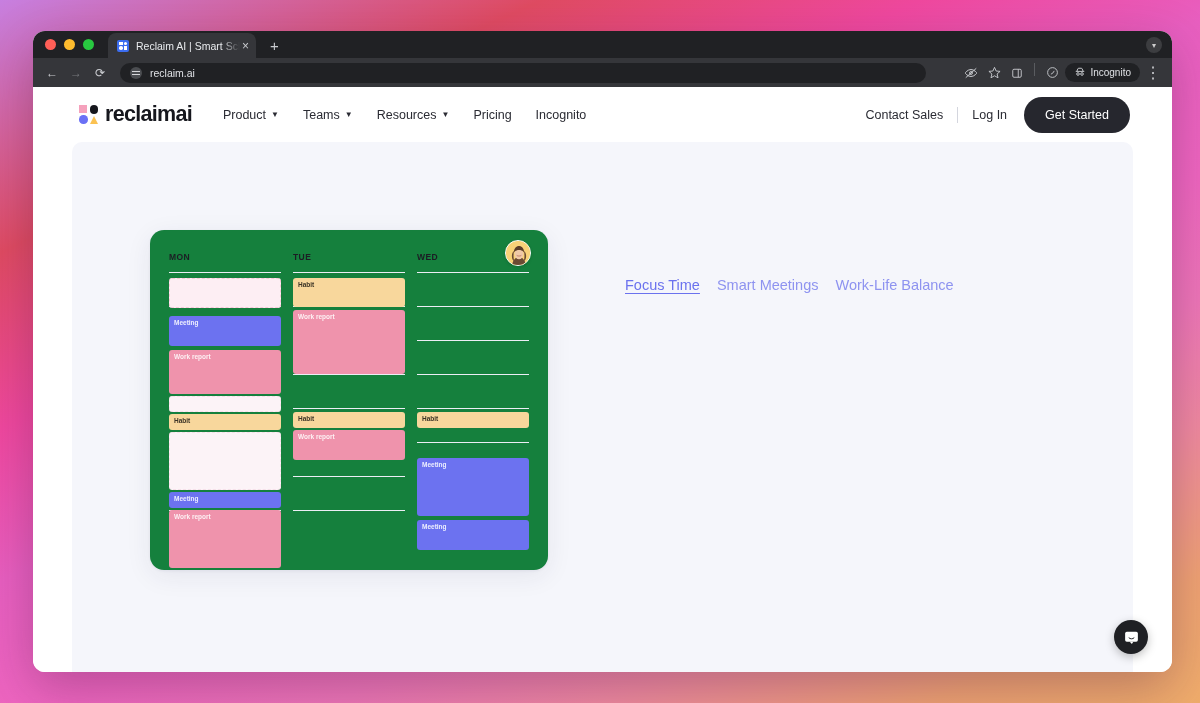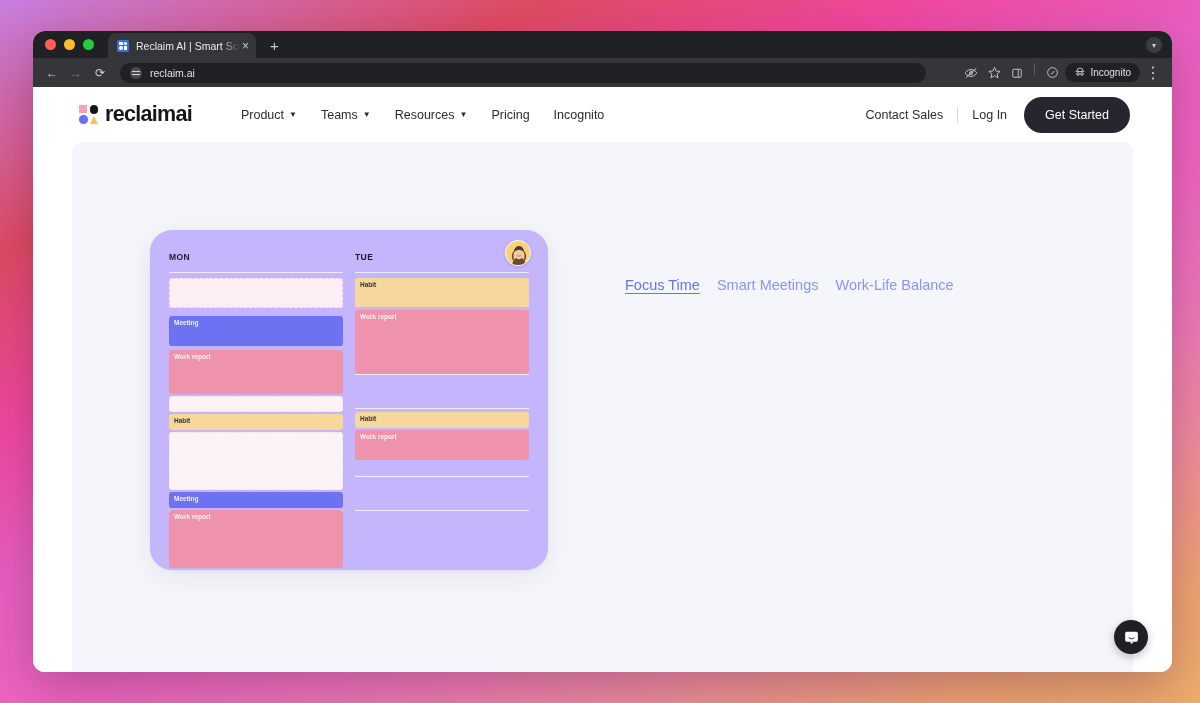--- a/index.html
+++ b/index.html
@@ -138,21 +138,21 @@
   .logo { display:flex; align-items:center; gap:7px; }
   .logo-mark {
     width: 19px; height: 19px; position: relative; flex:0 0 19px;
   }
   .logo-mark i { position:absolute; display:block; }
   .lm-sq   { left:0; top:0; width:8px; height:8px; background:#f5a1bc; }
   .lm-cir  { right:0; top:0; width:8.5px; height:8.5px; border-radius:50%; background:#16171d; }
   .lm-cir2 { left:0; bottom:0.5px; width:8.5px; height:8.5px; border-radius:50%; background:#6a70f5; }
   .lm-tri  { right:0; bottom:0.5px; width:0;height:0; border-left:4.6px solid transparent; border-right:4.6px solid transparent; border-bottom:8px solid #fbc252; }
   .logo-text { font-size:21.5px; font-weight:700; color:#16171d; letter-spacing:-0.7px;text-align:right; }
-  .nav-links { display:flex; align-items:center; gap:24px; margin-left:49px; }
+  .nav-links { display:flex; align-items:center; gap:24px; margin-left:31px; }
   .nav-link { font-size:12.5px; color:#2a2b33; display:flex; align-items:center; gap:5px; white-space:nowrap; }
   .caret { font-size:8px; color:#2a2b33; }
   .nav-right { margin-left:auto; display:flex; align-items:center; gap:14px; }
   .nav-right a { font-size:12.5px; color:#2a2b33; text-decoration:none; }
   .vsep { width:1px; height:16px; background:#d4d6de; }
   .cta {
     background:#26272e; color:#fff; font-size:12.5px; font-weight:500;
     border-radius:22px; padding:11px 21px; border:none; cursor:pointer;
     white-space:nowrap; margin-left:3px;
   }
@@ -161,21 +161,21 @@
     margin: 0 39px;
     height: 530px;
     background: #f5f6fb;
     border-radius: 10px 10px 0 0;
     position:relative;
   }
   .hero-inner { display:flex; padding: 88px 0 0 78px; }
   
   .calcard {
     width: 398px; height: 340px;
-    background:#c4b5fd; border-radius:22px;
+    background:#15803d; border-radius:14px;
     box-shadow: 0 6px 26px rgba(40,40,80,.08), 0 1px 3px rgba(40,40,80,.06);
     position:relative;
     padding: 22px 19px 10px 19px;
     flex: 0 0 398px;
   }
   .avatar {
     position:absolute; right:17px; top:10px;
     width:26px;height:26px;border-radius:50%;
     background: radial-gradient(circle at 50% 35%, #ffe08a 0%, #f7cf6e 70%, #f0c55e 100%);
     overflow:hidden; border:1.5px solid #fff;
@@ -388,20 +388,36 @@
                 <div class="slot"></div>
                 <div class="slot"></div>
                 <div class="slot"></div>
                 <div class="ev habit" style="top:6px;height:29px">Habit</div>
                 <div class="ev work" style="top:38px;height:64px">Work report</div>
                 <div class="ev habit" style="top:140px;height:16px">Habit</div>
                 <div class="ev work" style="top:158px;height:30px">Work report</div>
               </div>
             </div>
 
+            <div class="cal-col">
+              <div class="cal-daylabel">WED</div>
+              <div class="slots">
+                <div class="slot"></div>
+                <div class="slot"></div>
+                <div class="slot"></div>
+                <div class="slot"></div>
+                <div class="slot"></div>
+                <div class="slot"></div>
+                <div class="slot"></div>
+                <div class="slot"></div>
+                <div class="ev habit" style="top:140px;height:16px">Habit</div>
+                <div class="ev meeting" style="top:186px;height:58px">Meeting</div>
+                <div class="ev meeting" style="top:248px;height:30px">Meeting</div>
+              </div>
+            </div>
 
           </div>
         </div>
 
         <div class="hero-text">
           <div class="tabs-row">
             <a href="#" class="tablink active">Focus Time</a>
             <a href="#" class="tablink">Smart Meetings</a>
             <a href="#" class="tablink">Work-Life Balance</a>
           </div>

